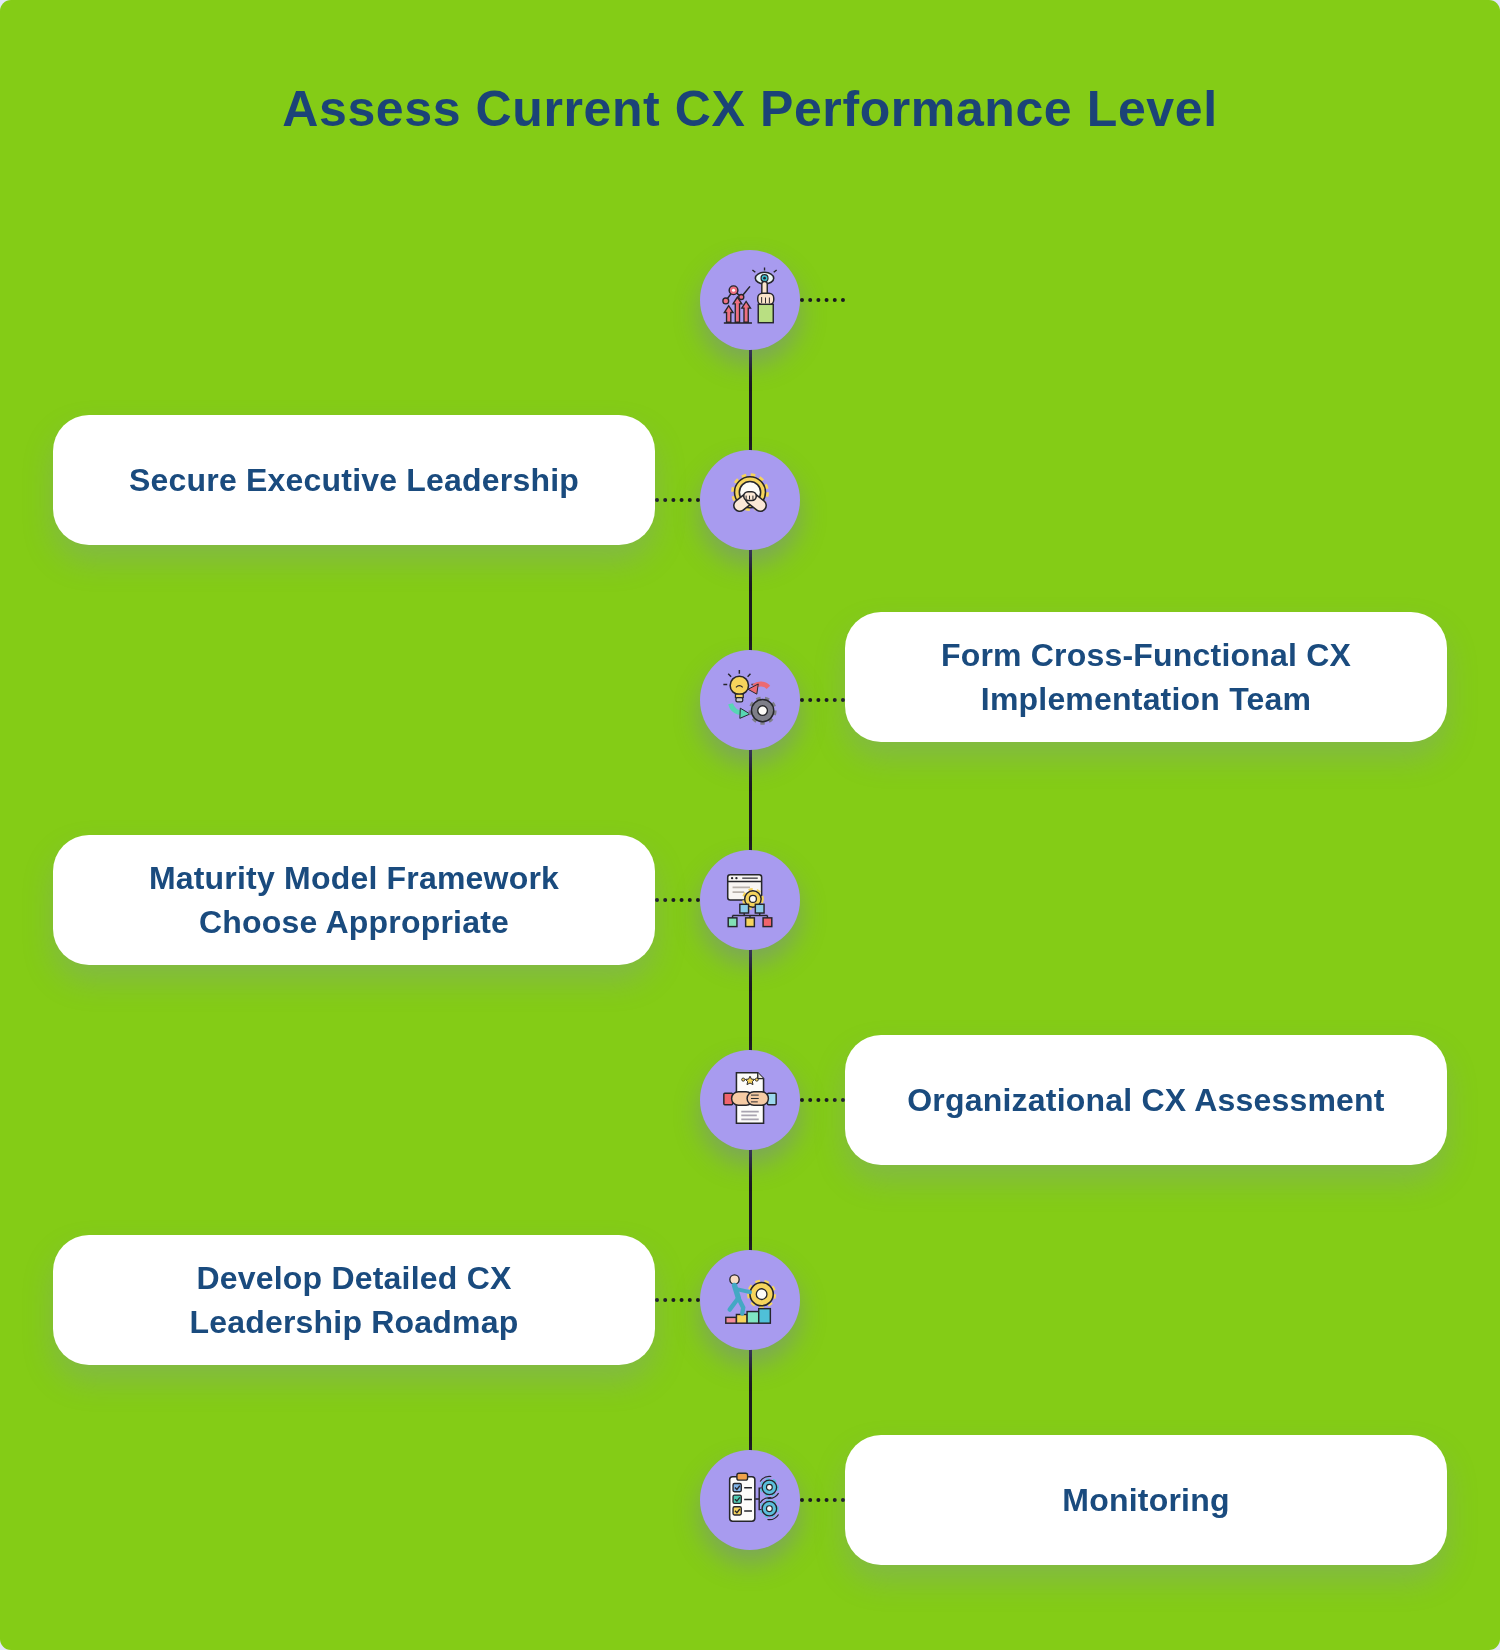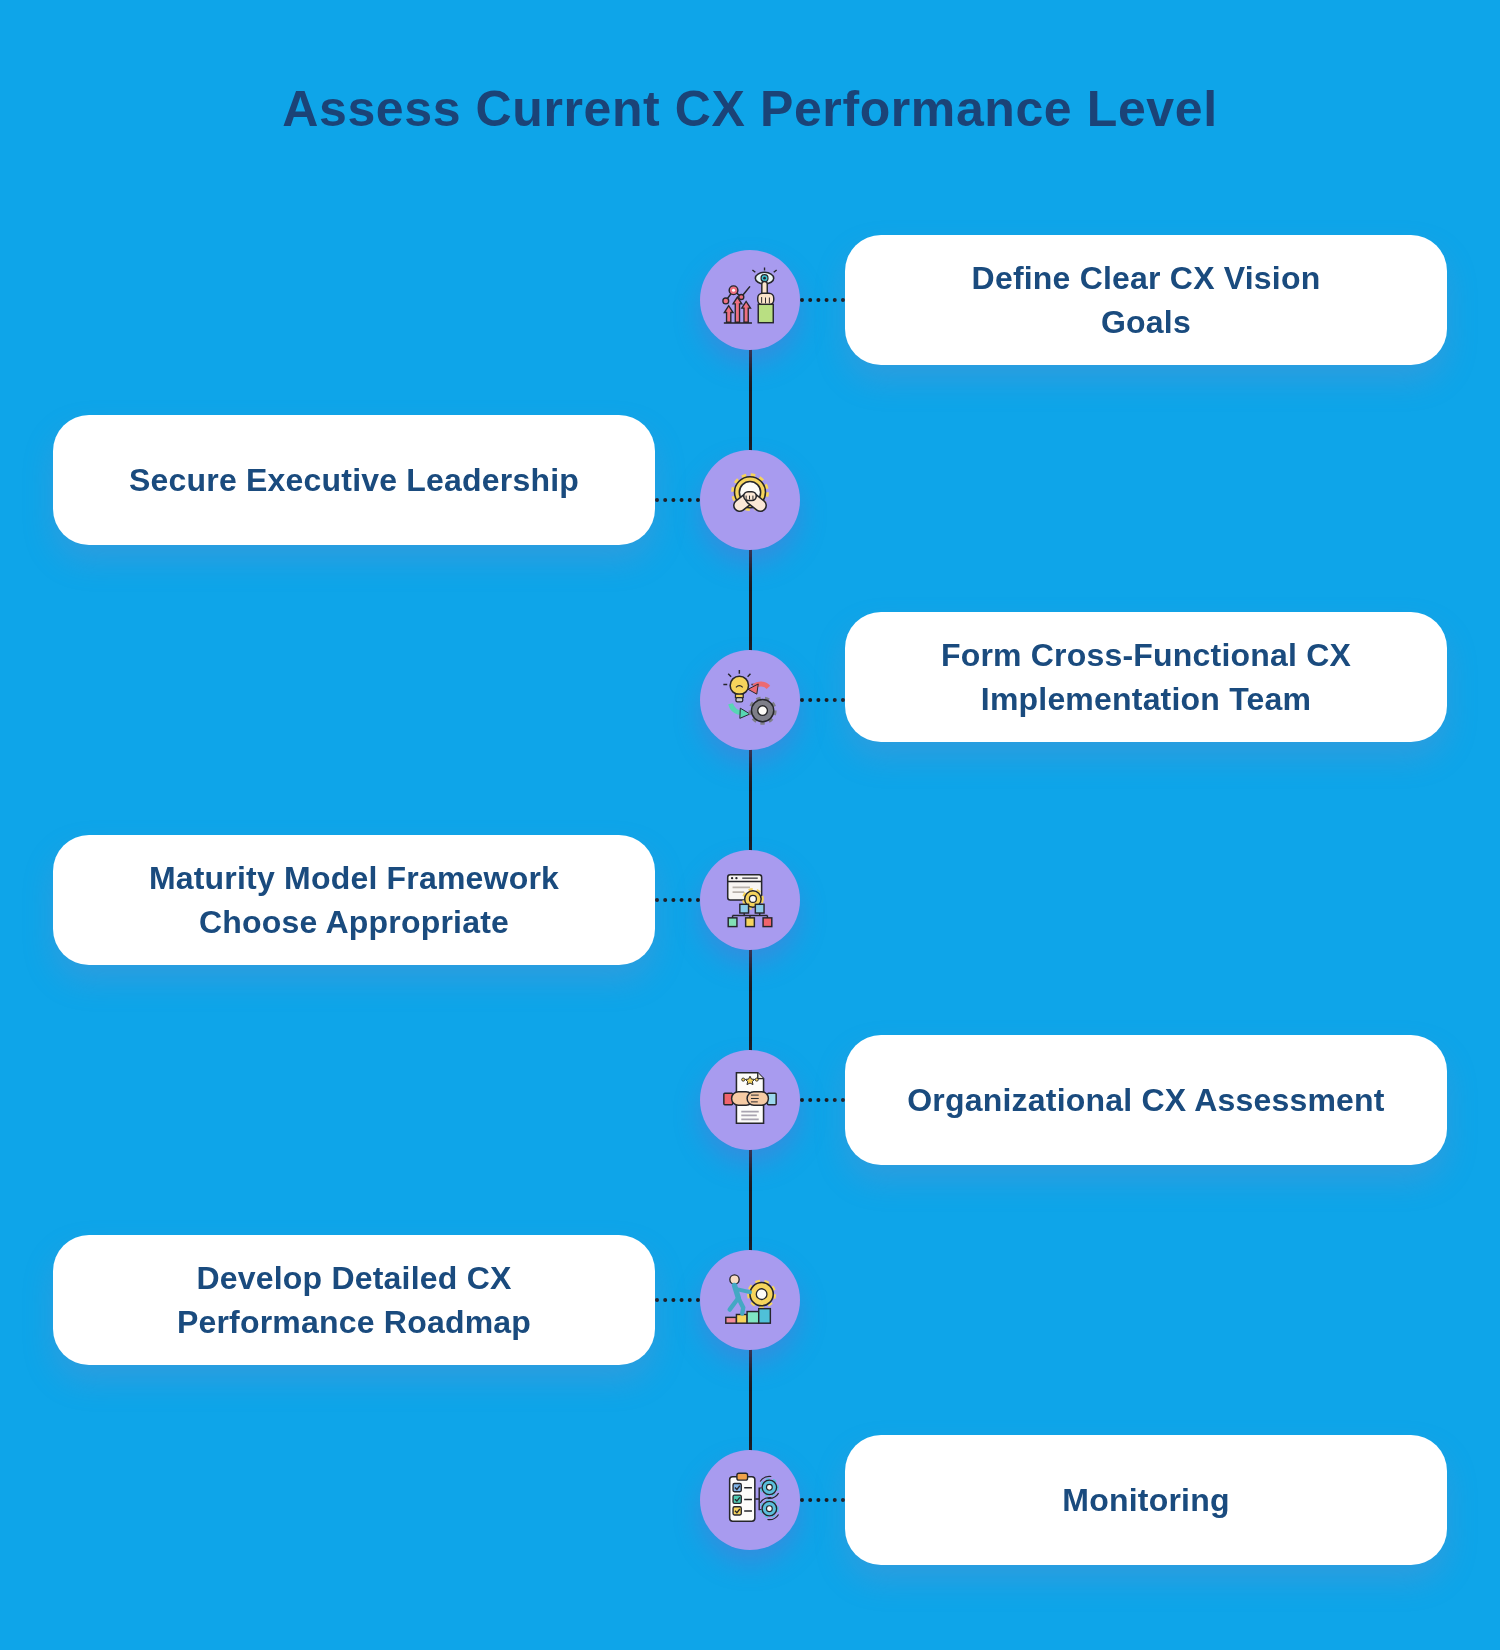--- a/index.html
+++ b/index.html
@@ -1,18 +1,18 @@
 <!DOCTYPE html>
 <html><head>
 <meta charset="utf-8">
 <style>
   html,body{margin:0;padding:0;background:#E3E7F8;}
   .canvas{
-    position:relative;width:1500px;height:1650px;background:#0ea5e9;
-    font-family:"Liberation Sans",sans-serif;overflow:hidden;
+    position:relative;width:1500px;height:1650px;background:#84cc16;
+    font-family:"Liberation Sans",sans-serif;overflow:hidden;border-radius:11px;
   }
   .title{
     position:absolute;top:80px;left:0;width:100%;text-align:center;
     font-size:50px;font-weight:700;color:#1B4377;letter-spacing:.6px;
   }
   .spine{
     position:absolute;left:749px;top:300px;width:2.5px;height:1200px;
     background:#1A1A1F;
   }
   .node{
@@ -61,24 +61,20 @@
         <circle cx="47" cy="11.5" r="3.6" fill="#3FC6D3" stroke="#26262b" stroke-width="1.2"></circle>
         <circle cx="47" cy="11.5" r="1.4" fill="#26262b"></circle>
         <rect x="44.2" y="15" width="5.6" height="16" rx="2.6" fill="#FBE4CA" stroke="#26262b" stroke-width="1.5"></rect>
         <rect x="40" y="27" width="16.5" height="12" rx="5" fill="#FBE4CA" stroke="#26262b" stroke-width="1.5"></rect>
         <path d="M44 31 v6 M48 31.5 v6 M52 31.5 v6" stroke="#26262b" stroke-width="1" fill="none"></path>
         <rect x="40.5" y="38.5" width="15.5" height="19" fill="#B9DF82" stroke="#26262b" stroke-width="1.5"></rect>
       </svg>
     </span>
   </div>
   <div class="dots right" style="top:298px"></div>
-  <div class="card right" style="top:235px">
-    <span>Define Clear CX Vision</span>
-    <span>Goals</span>
-  </div>
 
   <div class="node" style="top:450px">
     <span>
       <svg viewBox="0 0 64 64" width="62" height="62">
         <circle cx="32" cy="26" r="16" fill="none" stroke="#F6D45C" stroke-width="7" stroke-dasharray="4.2 4.2"></circle>
         <circle cx="32" cy="26" r="16" fill="#F6D45C" stroke="#26262b" stroke-width="1.6"></circle>
         <circle cx="32" cy="26" r="11" fill="#FDFBF7" stroke="#26262b" stroke-width="1.6"></circle>
         <g stroke="#26262b" stroke-width="1.6" fill="#FBE8D6">
           <rect x="14" y="30" width="24" height="12" rx="6" transform="rotate(-38 26 36)"></rect>
           <rect x="26" y="30" width="24" height="12" rx="6" transform="rotate(38 38 36)"></rect>
@@ -185,21 +181,21 @@
           <path d="M16 19 L20 32" stroke-width="5.5"></path>
           <path d="M17 22.5 L32 26" stroke-width="4"></path>
           <path d="M20 32 L11 44 M20 32 L25 42 L24 48" stroke-width="4.5"></path>
         </g>
       </svg>
     </span>
   </div>
   <div class="dots left" style="top:1298px"></div>
   <div class="card left" style="top:1235px">
     <span>Develop Detailed CX</span>
-    <span>Performance Roadmap</span>
+    <span>Leadership Roadmap</span>
   </div>
 
   <div class="node" style="top:1450px">
     <span>
       <svg viewBox="0 0 64 64" width="62" height="62">
         <rect x="11" y="10" width="26" height="46" rx="3" fill="#FDFCFA" stroke="#26262b" stroke-width="1.6"></rect>
         <rect x="18.5" y="6.5" width="11" height="7" rx="2" fill="#F0A24A" stroke="#26262b" stroke-width="1.4"></rect>
         <rect x="14.5" y="17" width="8.5" height="8.5" rx="1.5" fill="#7FB3E8" stroke="#26262b" stroke-width="1.4"></rect>
         <rect x="14.5" y="29" width="8.5" height="8.5" rx="1.5" fill="#4FC9B1" stroke="#26262b" stroke-width="1.4"></rect>
         <rect x="14.5" y="41" width="8.5" height="8.5" rx="1.5" fill="#F6D45C" stroke="#26262b" stroke-width="1.4"></rect>

